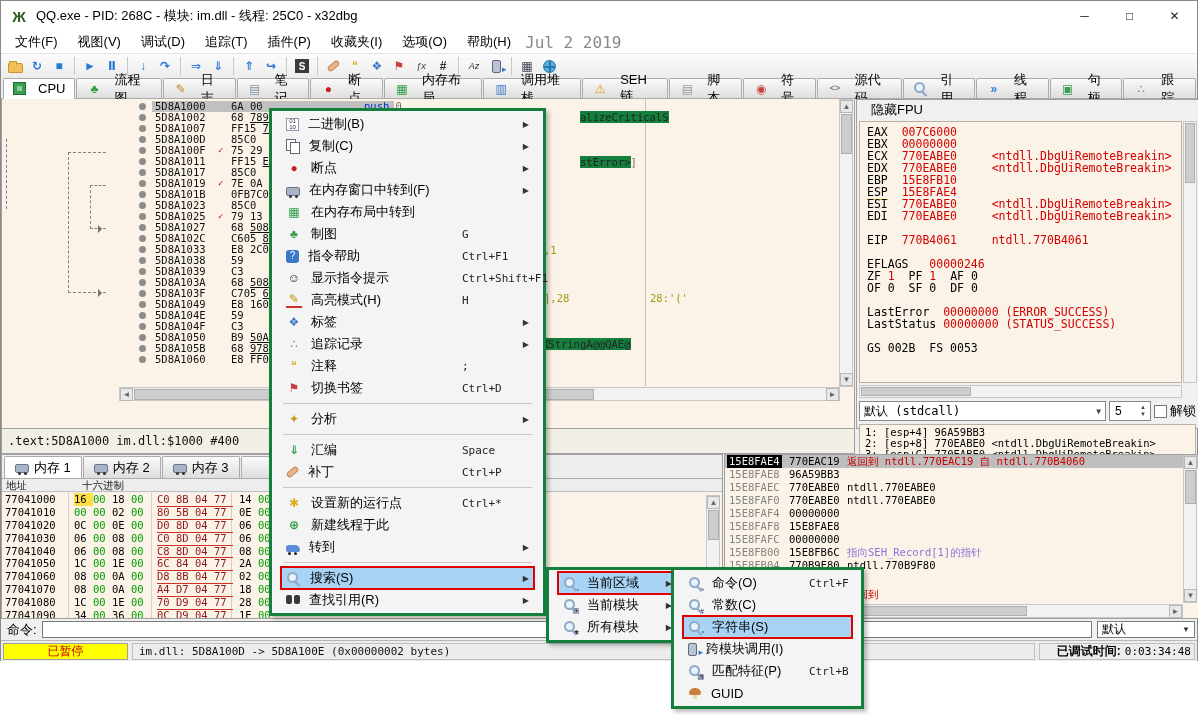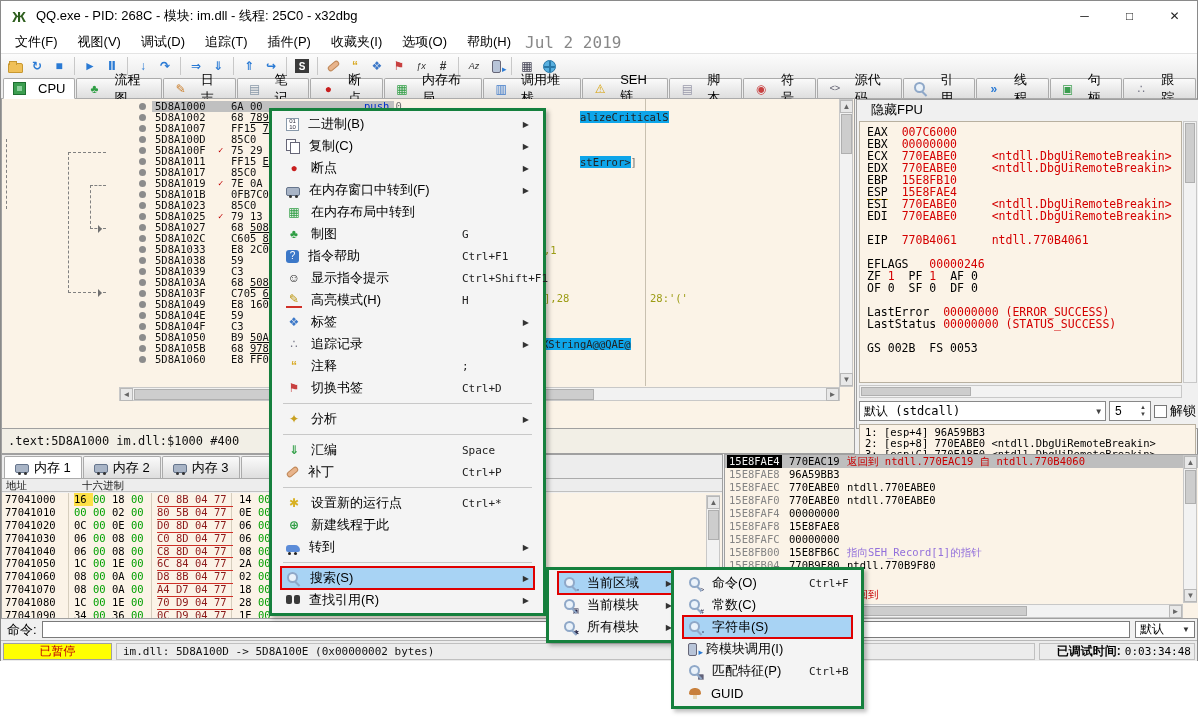--- a/index.html
+++ b/index.html
@@ -69,21 +69,21 @@
   .d-rows { position:absolute; left:0; top:2px; right:16px;margin-left:32px; }
   .d-row { position:relative; height:11px; font-family:"DejaVu Sans Mono",monospace; font-size:10.5px; line-height:11px; white-space:pre; }
   .d-selbg { position:absolute; left:118px; width:242px; top:0; height:11px; background:#C0C0C0; }
   .d-dot { position:absolute; left:105px; top:2px; width:7px; height:7px; border-radius:50%; background:#8C8C8C; }
   .d-addr { position:absolute; left:121px; color:#101010; }
   .d-bytes { position:absolute; left:197px; color:#101010; }
   .d-bytes .u { text-decoration:underline; }
   .d-check { position:absolute; left:184px; color:#C00000; font-size:9px; top:0; }
   .d-divider { position:absolute; left:643px; top:0; height:287px; width:1px; background:#C8C0B0; }
   .frag { position:absolute; font-family:"DejaVu Sans Mono",monospace; font-size:10.5px; line-height:11px; white-space:pre; }
-  .frag .hl { background:#0ea5e9; color:#222; }
+  .frag .hl { background:#15803d; color:#222; }
   .frag .mn { color:#0030C8; }
   .frag .num { color:#707070; }
   .frag .olv { color:#9C9C14; }
   .jl { position:absolute; border-left:1px dashed #808080; }
   .jl-t { border-top:1px dashed #808080; }
   .jl-b { border-bottom:1px dashed #808080; }
   .arrowhead { position:absolute; width:0; height:0; border:4px solid transparent; border-left-color:#707070; }
 
   
   .sb-track { position:absolute; background:#F2F2F2; border:1px solid #C8C8C8; }
@@ -135,24 +135,24 @@
   .s-addr { position:absolute; left:4px; color:#848484; }
   .s-row.sel .s-addr { background:#000; color:#F2F2F2; padding:0 2px; left:2px; }
   .s-val { position:absolute; left:64px; color:#000; }
   .s-com { position:absolute; left:122px; color:#000; }
   .s-com.ret { color:#C80000; } .s-com.seh { color:#9370DB; }
   .s-partial { position:absolute; left:122px; top:133px; width:60px; overflow:hidden; color:#C80000; font-family:"DejaVu Sans Mono",monospace; font-size:10.5px; white-space:nowrap; }
 
   
   .cmdrow { position:absolute; left:0; top:618px; right:0; height:21px; background:#F0F0F0; display:flex; align-items:center; padding:0 2px 0 6px; gap:5px; }
   .cmd-input { flex:1; height:17px; background:#fff; border:1px solid #7A7A7A; }
-  .cmd-combo { width:60px; height:17px; background:#fff; border:1px solid #7A7A7A; display:flex; align-items:center; padding:0 4px; font-size:12px; }
+  .cmd-combo { width:98px; height:17px; background:#fff; border:1px solid #7A7A7A; display:flex; align-items:center; padding:0 4px; font-size:12px; }
   .cmd-combo .arr { margin-left:auto; font-size:8px; color:#333; }
   .statusbar { position:absolute; left:0; top:639px; right:0; height:21px; background:#ECECEC; border-top:1px solid #B8B8B8; display:flex; align-items:center; padding:0 2px; gap:4px; font-size:12px; }
-  .st-state { width:109px; height:17px; background:#FFFF00; color:#C00000; border:1px solid #A0A0A0; display:flex; align-items:center; justify-content:center; }
+  .st-state { width:125px; height:17px; background:#FFFF00; color:#C00000; border:1px solid #A0A0A0; display:flex; align-items:center; justify-content:center; }
   .st-msg { flex:1; height:17px; border:1px solid #C0C0C0; display:flex; align-items:center; padding-left:6px; font-family:"DejaVu Sans Mono",monospace; font-size:11px; color:#111; }
   .st-time { width:156px; height:17px; border:1px solid #C0C0C0; display:flex; align-items:center; justify-content:flex-end; padding-right:3px; font-family:"DejaVu Sans Mono",monospace; font-size:11px; gap:4px; }
   .st-time .lbl { font-family:"Liberation Sans",sans-serif; font-size:12px; font-weight:bold; }
 
   
   .menu { position:absolute; background:#F4F4F4; border:3px solid #15803d; box-shadow:3px 3px 4px rgba(0,0,0,0.25); z-index:50; padding:2px 9px; }
   .m-item { position:relative; height:22px; display:flex; align-items:center; padding:0 18px 0 5px; gap:9px; font-size:13px; }
   .m-item.hl { background:#A8D3F4; }
   .m-item.red { outline:2px solid #E00000; outline-offset:-1px; }
   .m-label { white-space:nowrap; }

